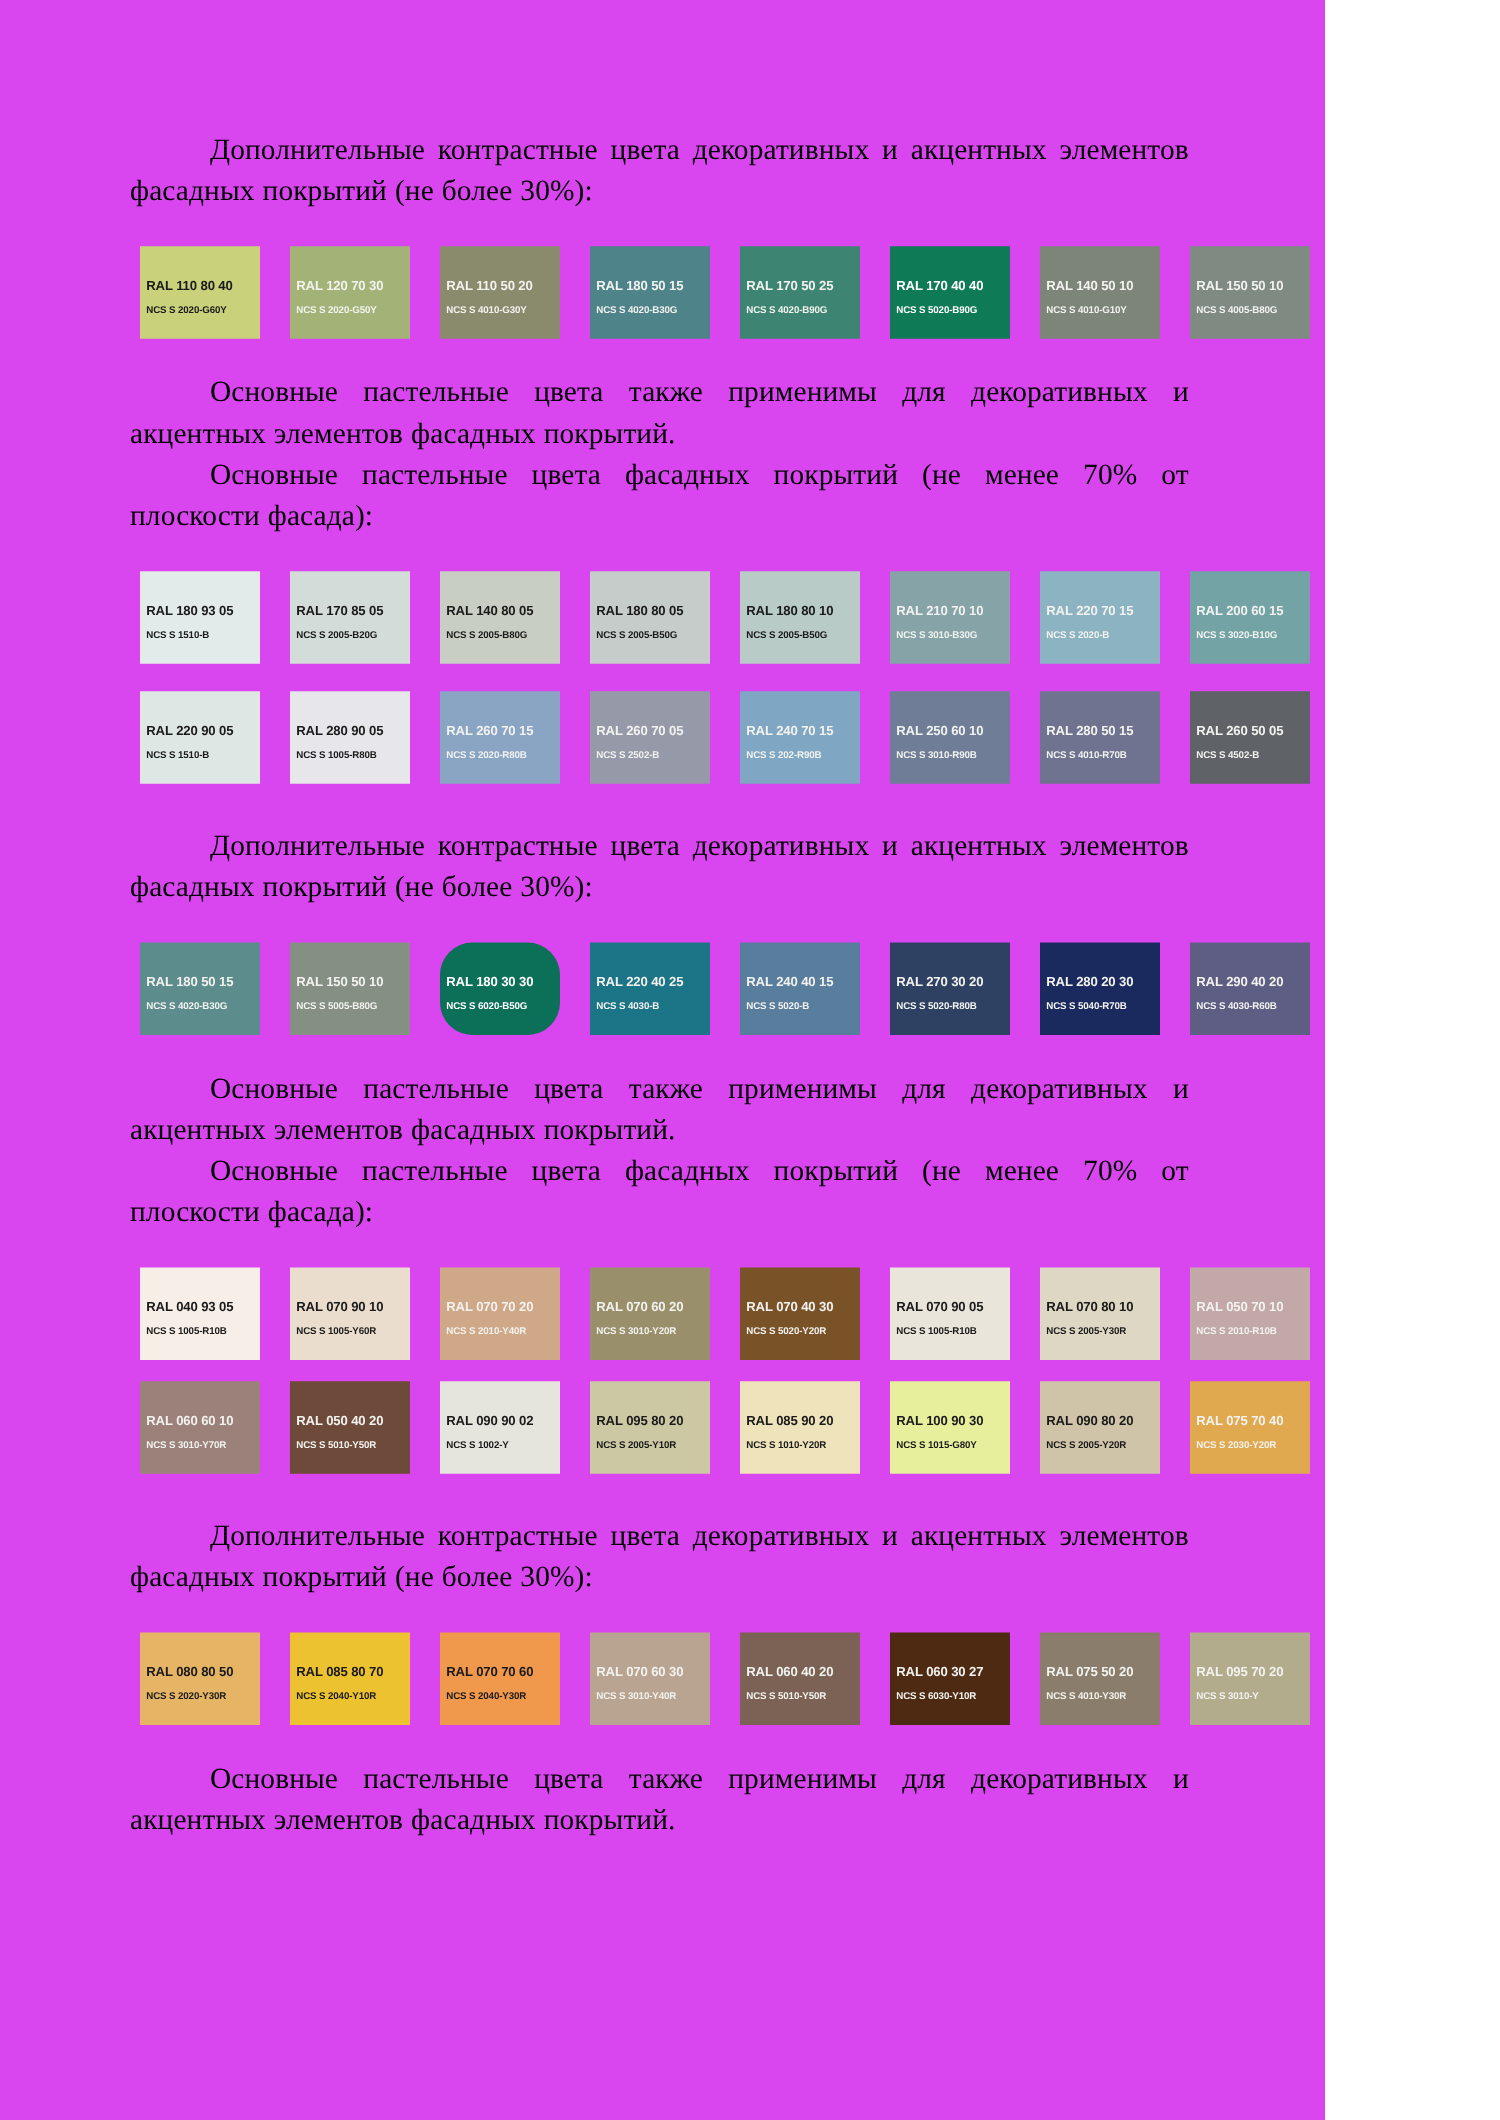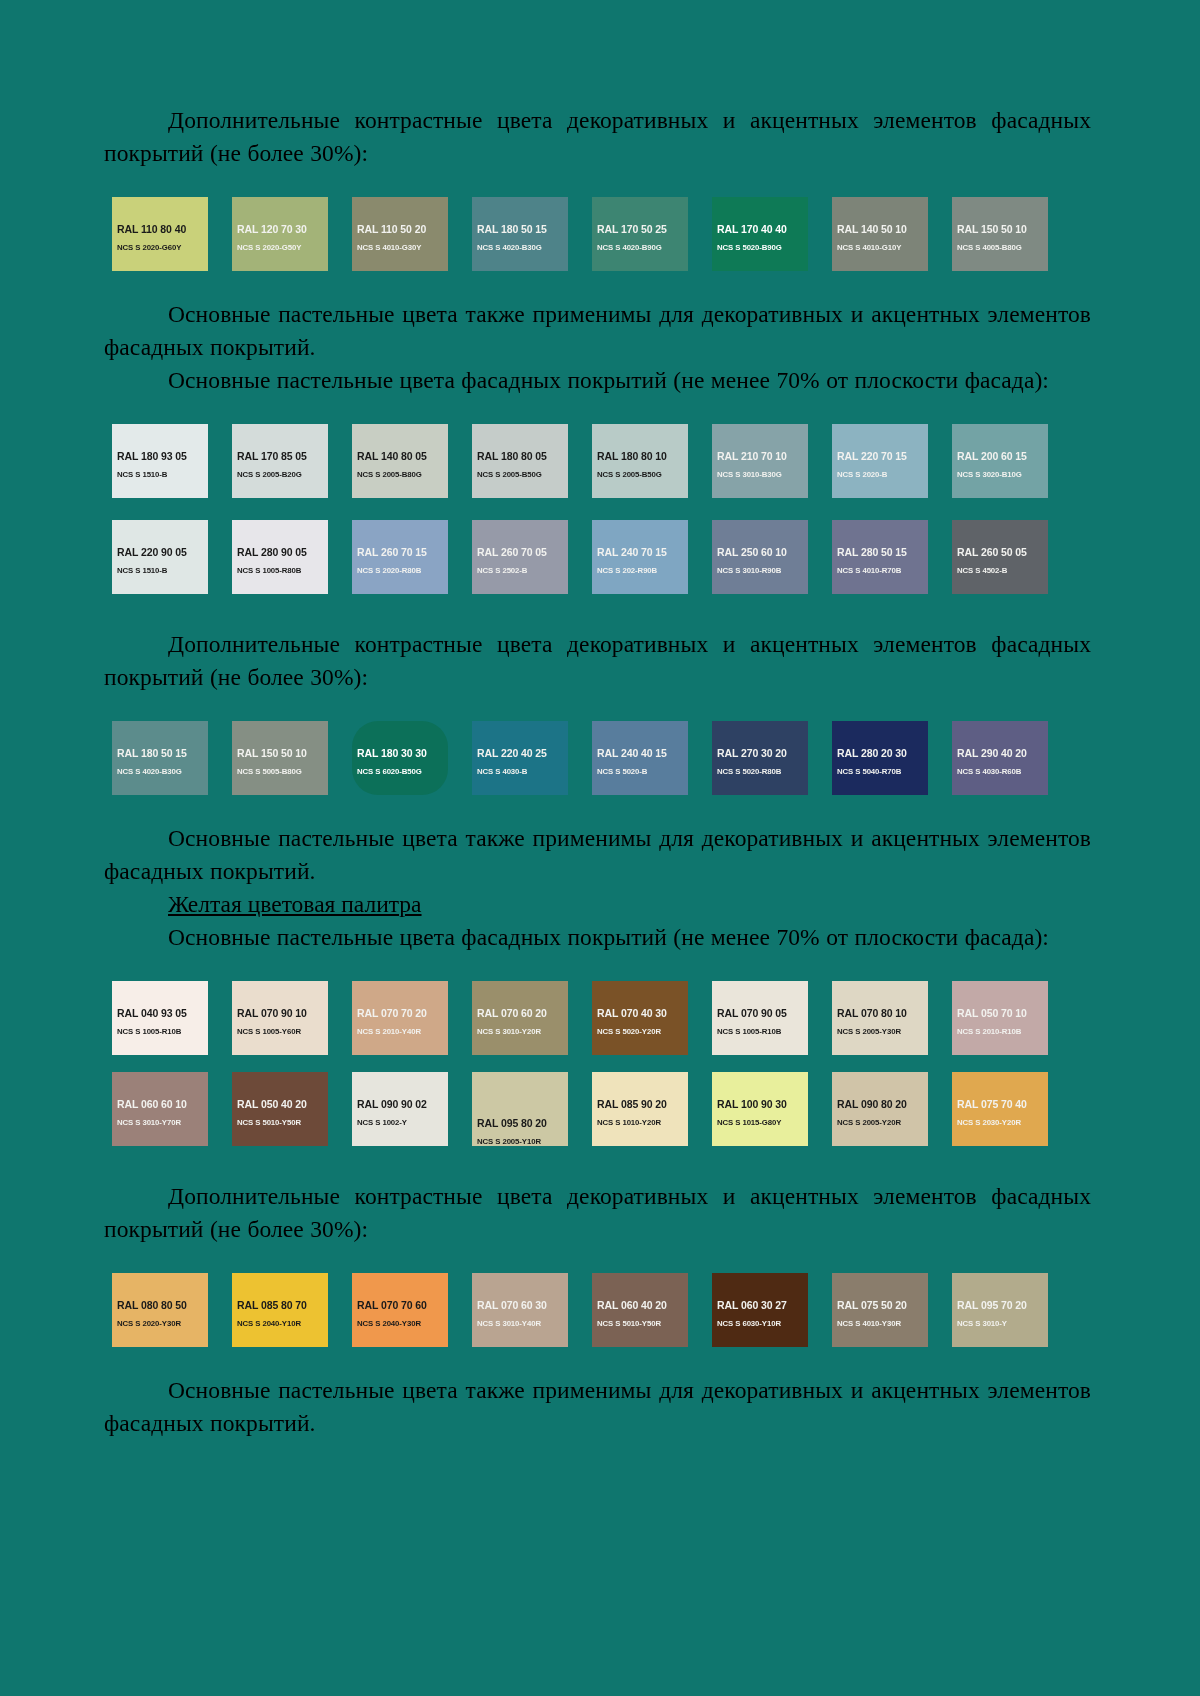--- a/index.html
+++ b/index.html
@@ -9,23 +9,23 @@
   }
   body {
     width: 1200px;
     height: 1696px;
     font-family: "Liberation Serif", "DejaVu Serif", serif;
     color: #000000;
     overflow: hidden;
   }
   .page {
     position: relative;
-    width: 1200px;
+    width: 1060px;
     height: 1696px;
-    background: #0f766e;
+    background: #d946ef;
     box-sizing: border-box;
     padding: 104px 109px 0 104px;
   }
   p.para {
     margin: 0 0 0 0;
     font-size: 23.5px;
     line-height: 33px;
     text-align: justify;
     text-indent: 64px;
     letter-spacing: 0.1px;
@@ -243,21 +243,20 @@
         <div class="swatch" style="background: rgb(94, 94, 132);">
           <div class="ral" style="color: rgb(242, 242, 239);">RAL 290 40 20</div>
           <div class="ncs" style="color: rgb(242, 242, 239);">NCS S 4030-R60B</div>
         </div>
       </div>
   </div>
   <div class="gap-md"></div>
 
   <p class="para">Основные пастельные цвета также применимы для декоративных и акцентных элементов фасадных покрытий.</p>
 
-  <p class="heading-underline"><span class="u">Желтая цветовая палитра</span></p>
 
   <p class="para">Основные пастельные цвета фасадных покрытий (не менее 70% от плоскости фасада):</p>
 
   <div class="gap-md"></div>
   <div class="rows-block">
     <div class="swatch-row">
         <div class="swatch" style="background: rgb(247, 238, 232);">
           <div class="ral" style="color: rgb(26, 26, 26);">RAL 040 93 05</div>
           <div class="ncs" style="color: rgb(26, 26, 26);">NCS S 1005-R10B</div>
         </div>
@@ -296,21 +295,21 @@
           <div class="ncs" style="color: rgb(242, 242, 239);">NCS S 3010-Y70R</div>
         </div>
         <div class="swatch" style="background: rgb(109, 74, 57);">
           <div class="ral" style="color: rgb(242, 242, 239);">RAL 050 40 20</div>
           <div class="ncs" style="color: rgb(242, 242, 239);">NCS S 5010-Y50R</div>
         </div>
         <div class="swatch" style="background: rgb(230, 229, 221);">
           <div class="ral" style="color: rgb(26, 26, 26);">RAL 090 90 02</div>
           <div class="ncs" style="color: rgb(26, 26, 26);">NCS S 1002-Y</div>
         </div>
-        <div class="swatch" style="background: rgb(204, 200, 164); justify-content: flex-end;">
+        <div class="swatch" style="background: rgb(204, 200, 164);">
           <div class="ral" style="color: rgb(26, 26, 26);">RAL 095 80 20</div>
           <div class="ncs" style="color: rgb(26, 26, 26);">NCS S 2005-Y10R</div>
         </div>
         <div class="swatch" style="background: rgb(239, 227, 187);">
           <div class="ral" style="color: rgb(26, 26, 26);">RAL 085 90 20</div>
           <div class="ncs" style="color: rgb(26, 26, 26);">NCS S 1010-Y20R</div>
         </div>
         <div class="swatch" style="background: rgb(232, 239, 156);">
           <div class="ral" style="color: rgb(26, 26, 26);">RAL 100 90 30</div>
           <div class="ncs" style="color: rgb(26, 26, 26);">NCS S 1015-G80Y</div>

